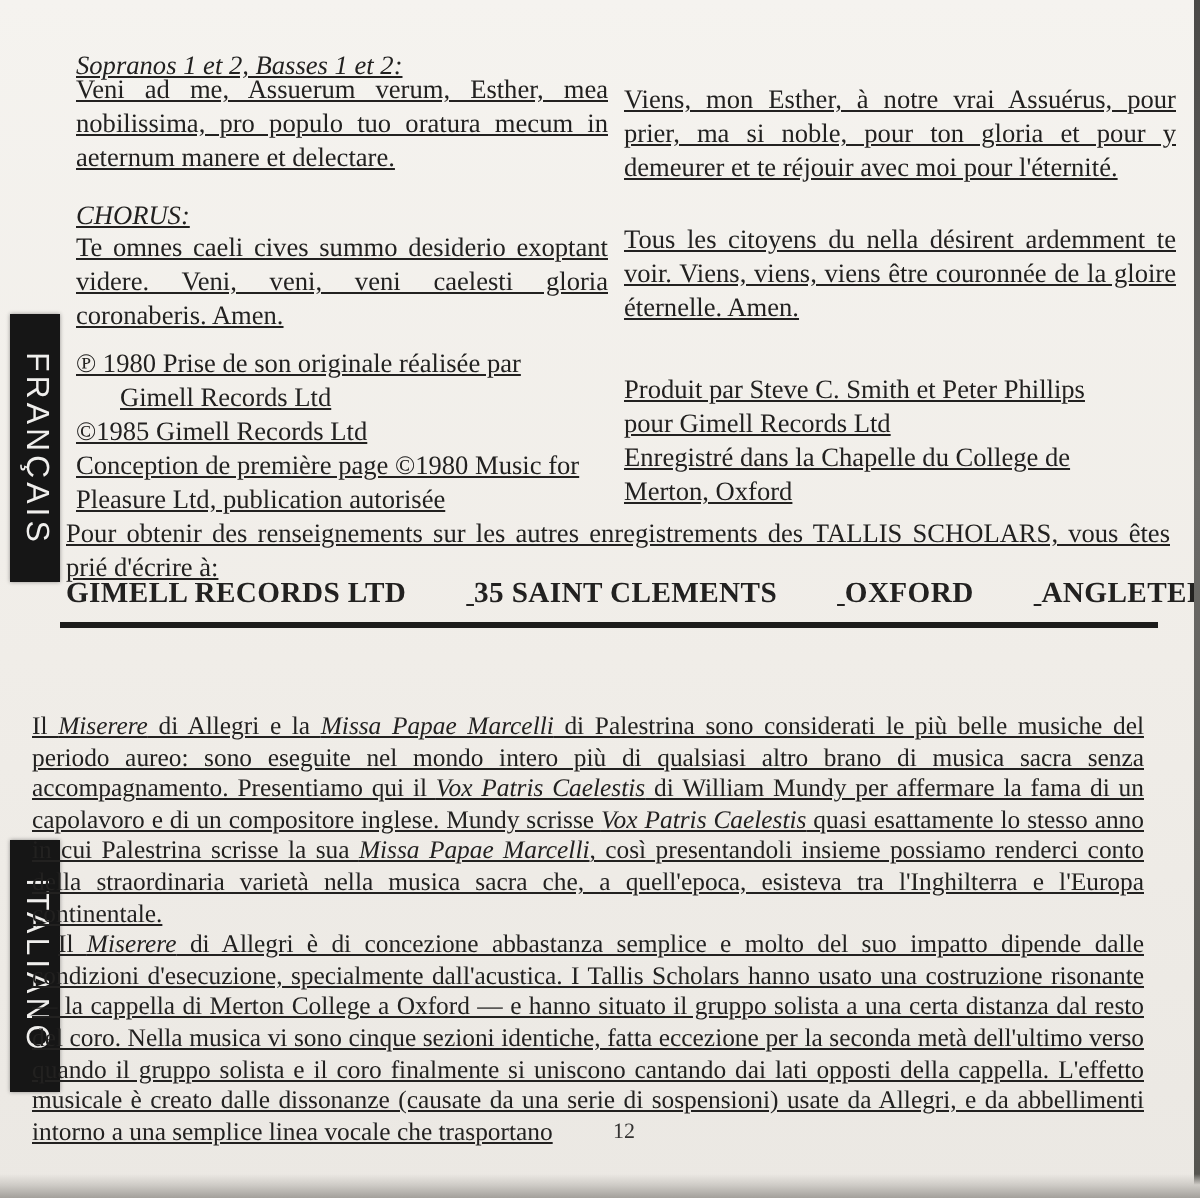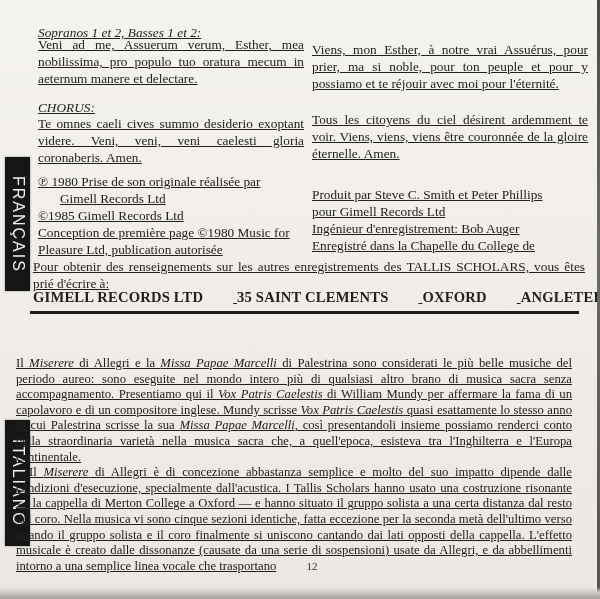--- a/index.html
+++ b/index.html
@@ -98,27 +98,27 @@
   <div class="txt col-left justify" id="chorus-verse">Te omnes caeli cives summo desiderio exoptant videre. Veni, veni, veni caelesti gloria coronaberis. Amen.</div>
   <div class="txt col-left ital" id="chorus-header">CHORUS:</div>
   <div class="txt col-left justify" id="credits-left">
     <div class="credit-line">℗ 1980 Prise de son originale réalisée par</div>
     <div class="credit-line">Gimell Records Ltd</div>
     <div class="credit-line">©1985 Gimell Records Ltd</div>
     <div class="credit-line">Conception de première page ©1980 Music for</div>
     <div class="credit-line">Pleasure Ltd, publication autorisée</div>
   </div>
 
-  <div class="txt col-right justify" id="viens-verse">Viens, mon Esther, à notre vrai Assuérus, pour prier, ma si noble, pour ton peuple et pour y possiamo et te réjouir avec moi pour l'éternité.</div>
-  <div class="txt col-right justify" id="tous-verse">Tous les citoyens du ciel désirent ardemment te voir. Viens, viens, viens être couronnée de la gloire éternelle. Amen.</div>
+  <div class="txt col-right justify" id="viens-verse">Viens, mon Esther, à notre vrai Assuérus, pour prier, ma si noble, pour ton gloria et pour y demeurer et te réjouir avec moi pour l'éternité.</div>
+  <div class="txt col-right justify" id="tous-verse">Tous les citoyens du nella désirent ardemment te voir. Viens, viens, viens être couronnée de la gloire éternelle. Amen.</div>
   <div class="txt col-right" id="credits-right">
     <div class="credit-line">Produit par Steve C. Smith et Peter Phillips</div>
     <div class="credit-line">pour Gimell Records Ltd</div>
-    <div class="credit-line">Ingénieur d'enregistrement: Bob Auger</div>
     <div class="credit-line">Enregistré dans la Chapelle du College de</div>
+    <div class="credit-line">Merton, Oxford</div>
   </div>
 
   <div class="txt justify" id="contact-note">Pour obtenir des renseignements sur les autres enregistrements des TALLIS SCHOLARS, vous êtes prié d'écrire à:</div>
   <div class="txt" id="address-line">
     <span class="addr-seg">GIMELL RECORDS LTD</span>
     <span class="addr-seg">35 SAINT CLEMENTS</span>
     <span class="addr-seg">OXFORD</span>
     <span class="addr-seg">ANGLETERRE</span>
   </div>
 

